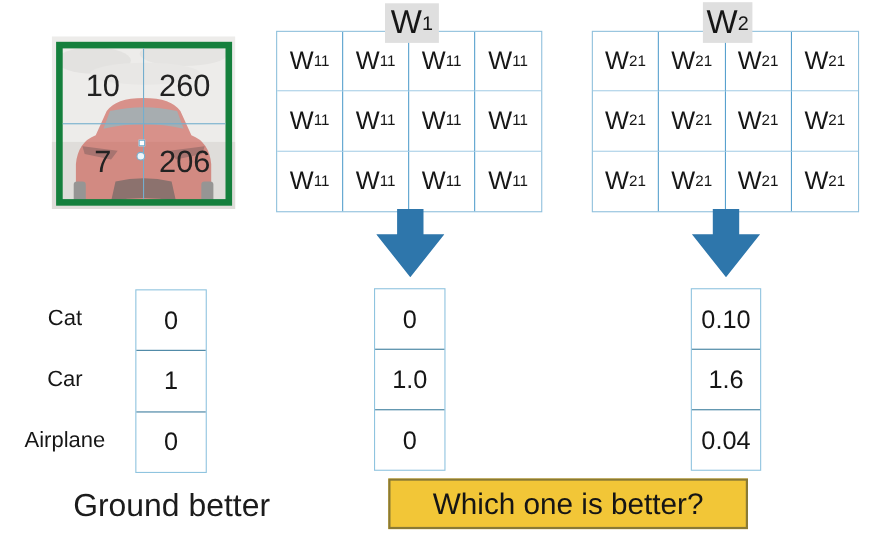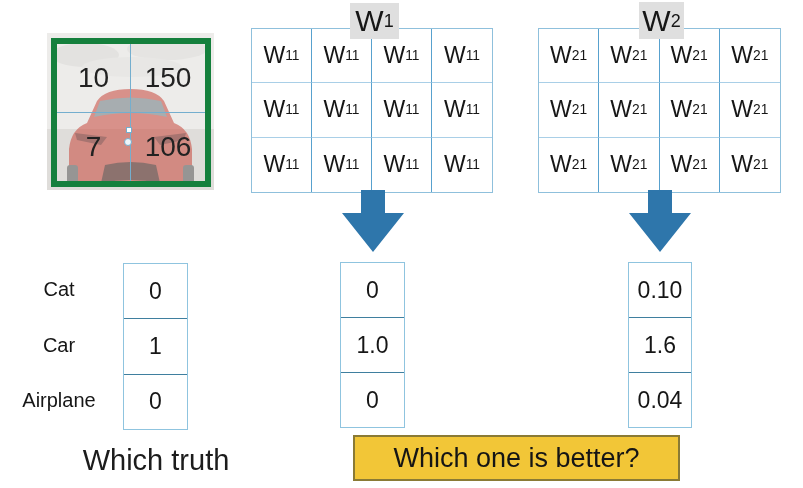--- a/index.html
+++ b/index.html
@@ -81,23 +81,23 @@
         <path d="M139 100 L107 104 L113 112 L137 107 Z" fill="#7A1F1A"></path>
         <path d="M58 132 Q83.5 126 109 132 L113 150 Q83.5 144 54 150 Z" fill="#4A1B16"></path>
         <rect x="20" y="132" width="11" height="20" rx="3" fill="#5C5C5C"></rect>
         <rect x="136" y="132" width="11" height="20" rx="3" fill="#5C5C5C"></rect>
       </g>
     </svg>
   </div>
 
   <div class="pixel-grid">
     <div class="pixel-cell">10</div>
-    <div class="pixel-cell">150</div>
+    <div class="pixel-cell">260</div>
     <div class="pixel-cell">7</div>
-    <div class="pixel-cell">106</div>
+    <div class="pixel-cell">206</div>
   </div>
   <div class="handle-square"></div>
   <div class="handle-circle"></div>
 
   <div class="wlabel" id="wlabel-1">
     <span>W</span>
       <sub>1</sub>
   </div>
 
   <div class="wlabel" id="wlabel-2">
@@ -229,16 +229,16 @@
     <div class="vcell">1.0</div>
     <div class="vcell">0</div>
   </div>
 
   <div class="vector" id="vec-w2">
     <div class="vcell">0.10</div>
     <div class="vcell">1.6</div>
     <div class="vcell">0.04</div>
   </div>
 
-  <div class="gt-caption">Which truth</div>
+  <div class="gt-caption">Ground better</div>
   <div class="question">Which one is better?</div>
 
 </div>
 
 </body></html>

